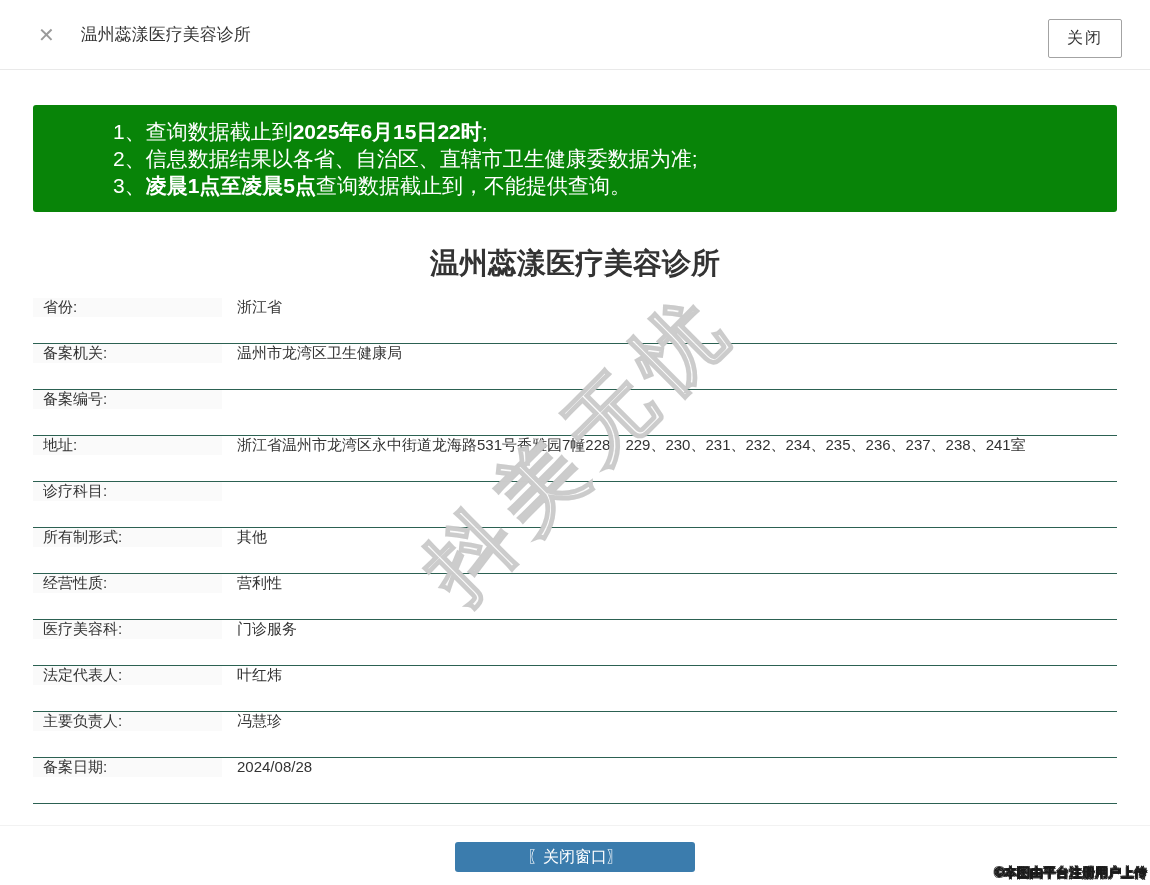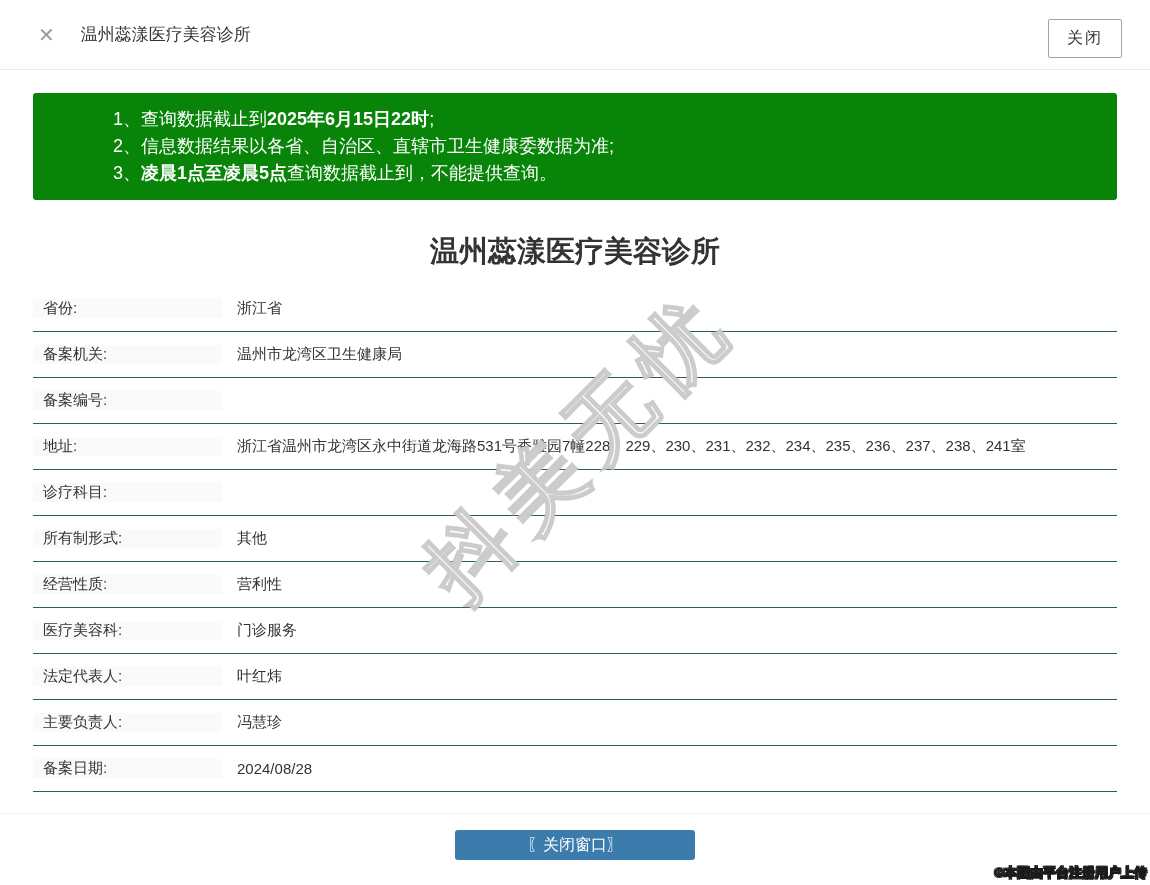--- a/index.html
+++ b/index.html
@@ -46,42 +46,42 @@
     align-items: center;
     justify-content: center;
     cursor: pointer;
     letter-spacing: 2px;
   }
 
   
   .content { padding: 0 33px; position: relative; }
 
   .notice-box {
-    margin-top: 23px;
+    margin-top: 35px;
     background: #088408;
     border-radius: 3px;
     color: #fff;
     padding: 13px 20px 13px 80px;
-    font-size: 18px;
+    font-size: 21px;
     line-height: 27px;
   }
   .notice-box .bold { font-weight: 700; }
 
   .detail-title {
     margin-top: 32px;
     text-align: center;
     font-size: 29px;
     font-weight: 600;
     color: #333;
   }
 
   .detail-table { margin-top: 14px; }
   .detail-row {
     display: flex;
-    align-items: center;
+    align-items: flex-start;
     height: 46px;
     border-bottom: 1px solid #2c6152;
   }
   .detail-label {
     width: 189px;
     background: #fafafa;
     display: flex;
     align-items: center;
     padding-left: 10px;
     font-size: 15px;
@@ -136,21 +136,21 @@
     white-space: nowrap;
     z-index: 5;
   }
 
   
   .stamp {
     position: absolute;
     right: 3px;
     bottom: 3px;
     font-size: 13px;
-    font-weight: 700;
+    font-weight: 400;
     color: #fff;
     -webkit-text-stroke: 1px #1a1a1a;
     text-shadow:
       -1px -1px 0 #1a1a1a, 1px -1px 0 #1a1a1a,
       -1px  1px 0 #1a1a1a, 1px  1px 0 #1a1a1a;
     z-index: 6;
   }
 </style>
 </head>
 <body>

